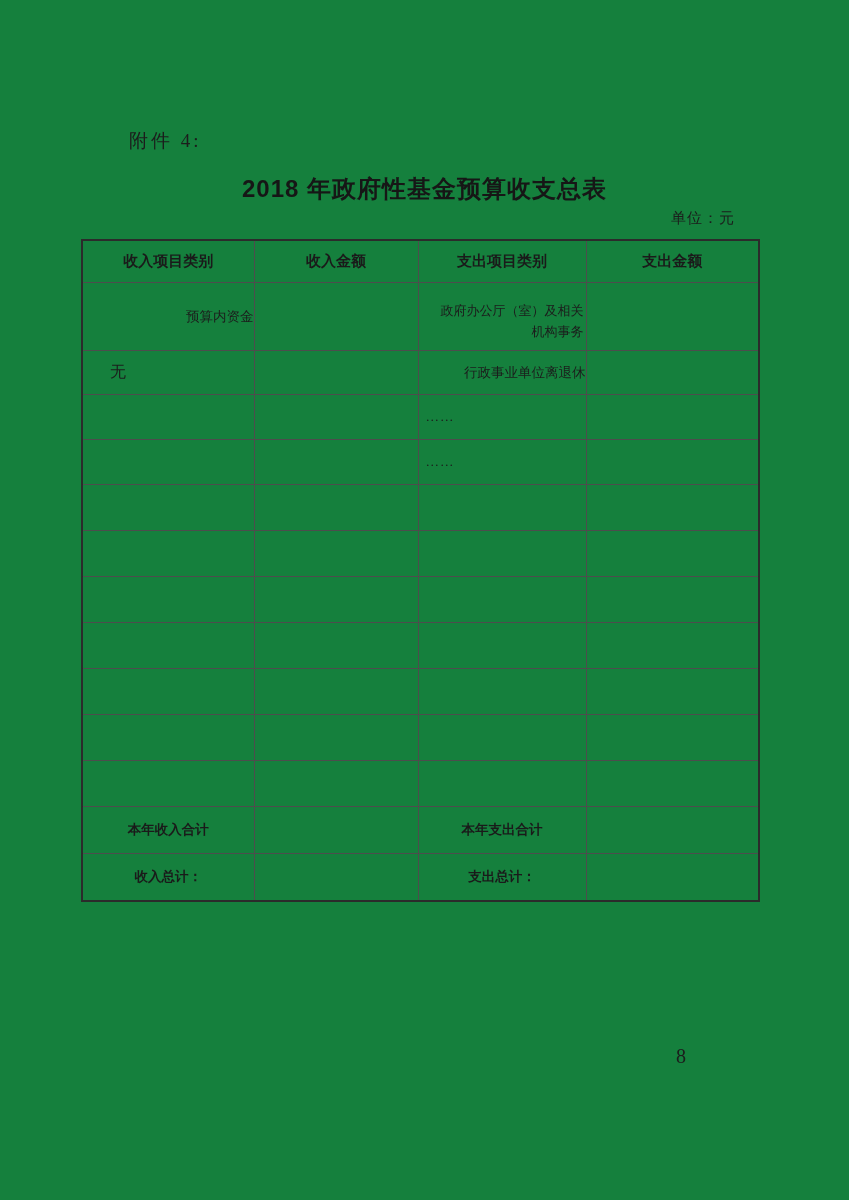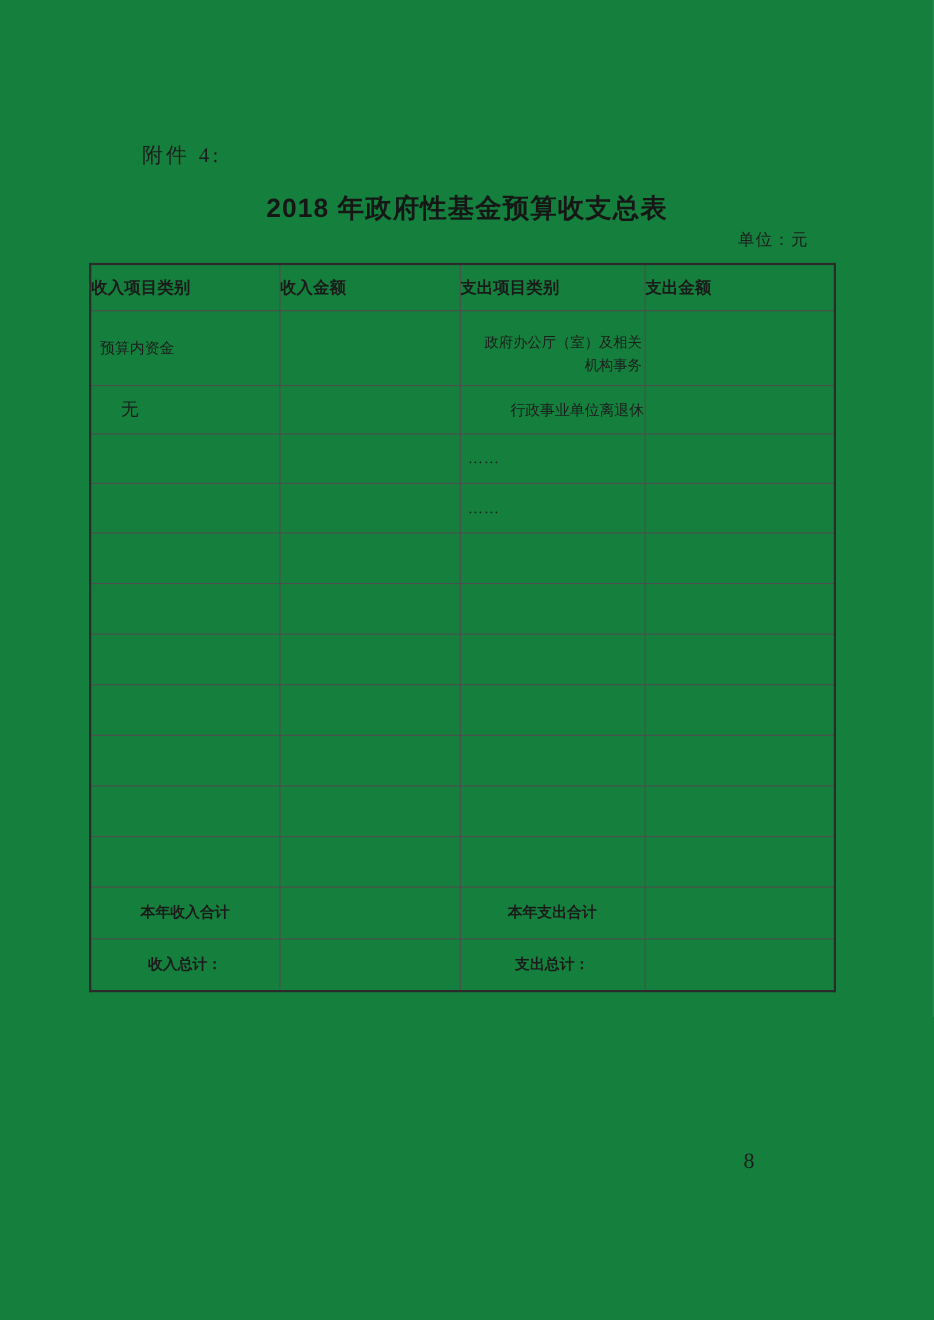--- a/index.html
+++ b/index.html
@@ -36,26 +36,26 @@
     border:1px solid #4d4d4d;
     vertical-align:middle;
     font-size:13.5px;
     padding:0;
     overflow:hidden;
     word-break:break-all;
   }
   table.budget th {
     height:41px;
     font-family:"Liberation Sans","DejaVu Sans",sans-serif;
-    font-size:15px; font-weight:bold; text-align:left;
+    font-size:15px; font-weight:bold; text-align:center;
     color:#1a1a1a;
   }
   
   .row-category td { height:50px; }
-  .row-category td:nth-child(1) { text-align:left; padding-left:8px; }
+  .row-category td:nth-child(1) { text-align:right; padding-left:8px; }
   .row-category td:nth-child(3) {
     text-align:right; padding:14px 2px 3px 6px;
     text-indent:14px; line-height:1.6; font-size:13px;
   }
   .row-category-alt td { height:43px; }
   .row-category-alt td:nth-child(1) { text-align:left; padding-left:27px; font-size:16px; }
   .row-category-alt td:nth-child(3) { text-align:right; }
   .row-ellipsis td { height:44px; }
   .row-ellipsis td:nth-child(3) { text-align:left; padding-left:7px; letter-spacing:1px; }
   .row-blank td { height:45px; }

